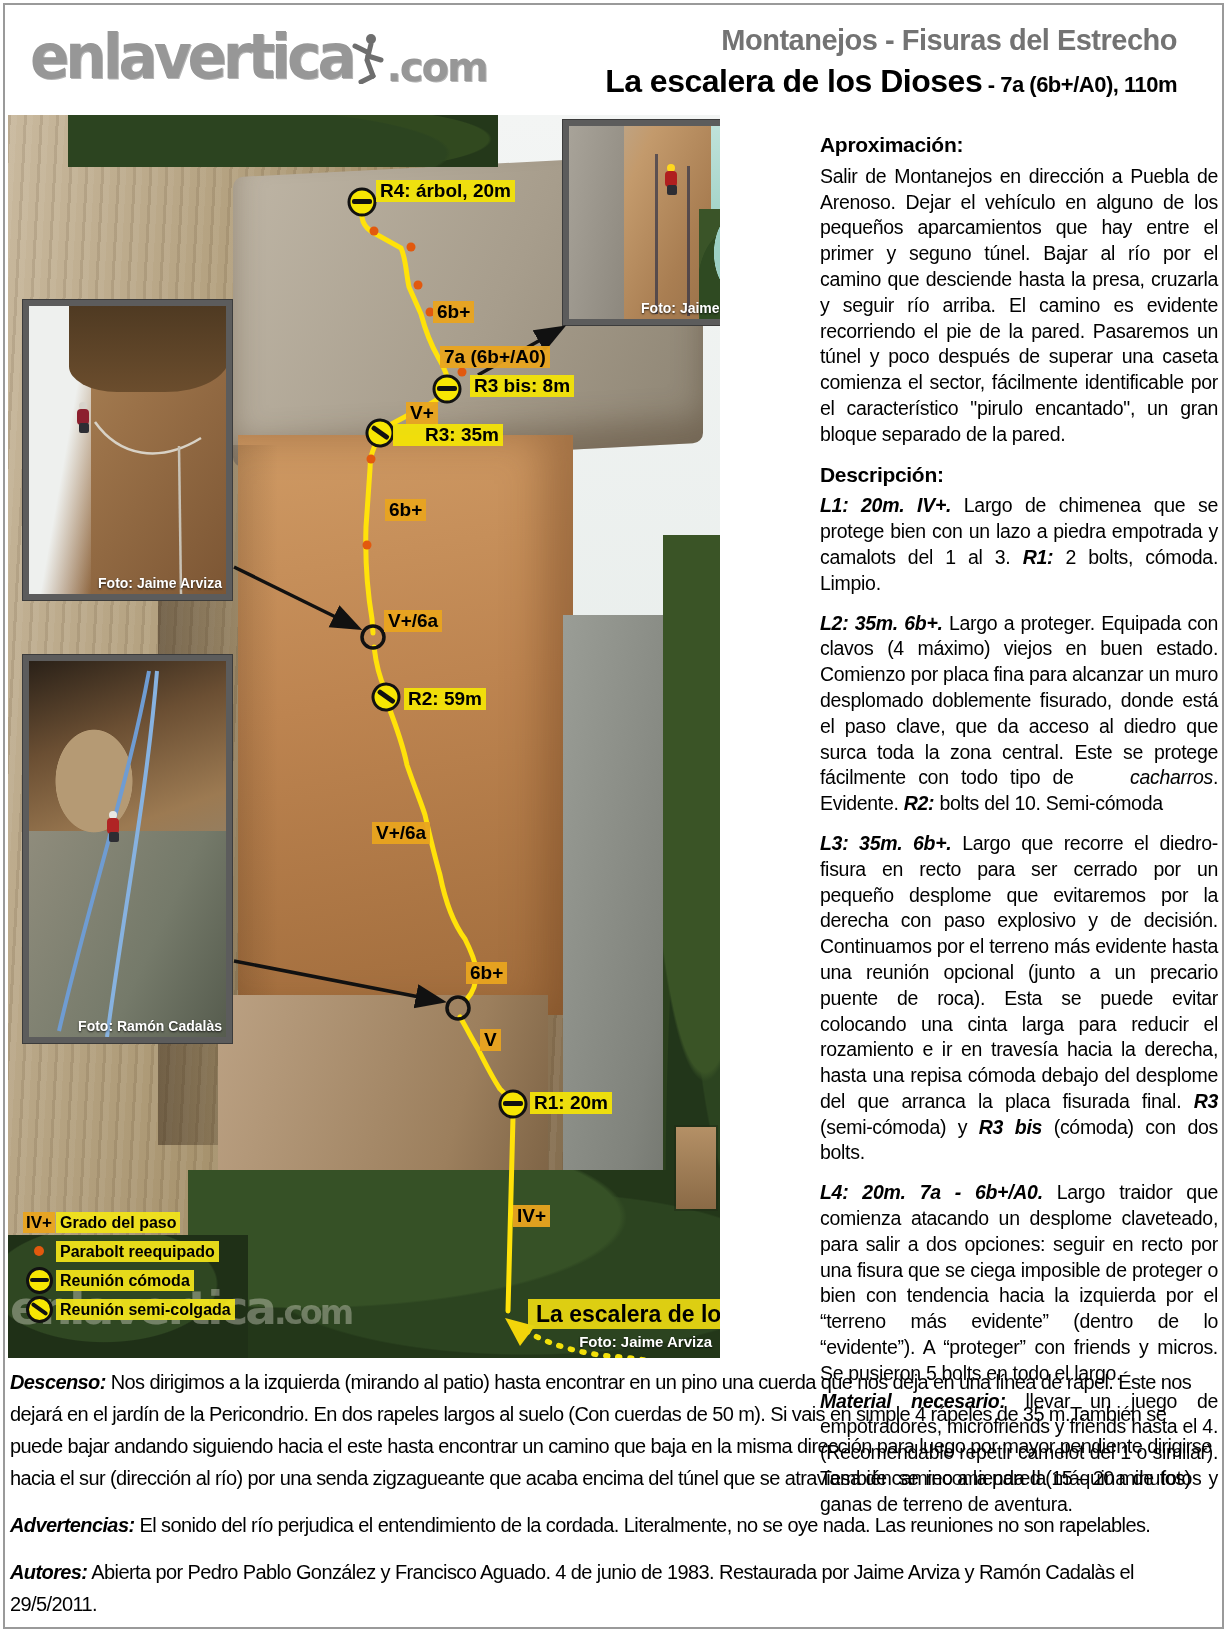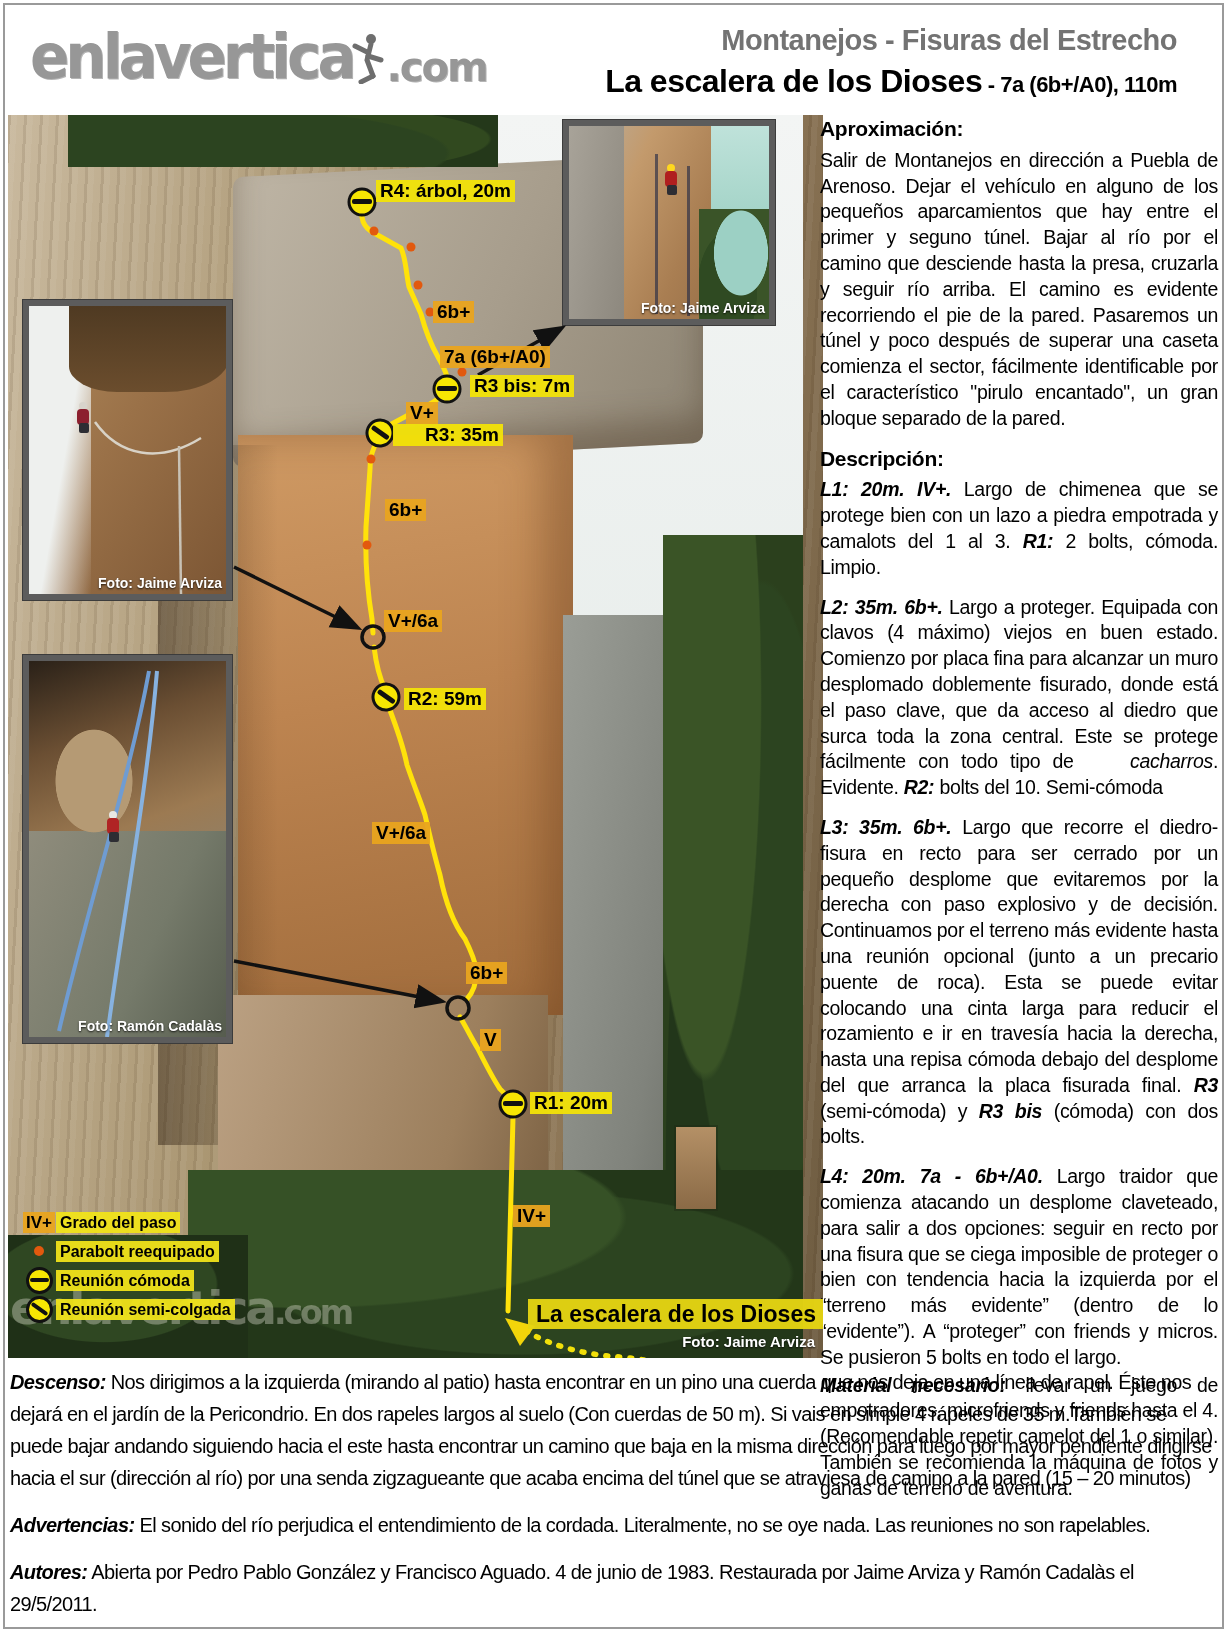--- a/index.html
+++ b/index.html
@@ -14,21 +14,21 @@
               letter-spacing:-4px;transform:scaleY(1.08);text-shadow:1px 1px 0 #b5b5b5;}
   .logo .com{font-family:"DejaVu Sans",sans-serif;font-weight:bold;font-size:40px;
              letter-spacing:-2px;margin-left:2px;text-shadow:1px 1px 0 #b5b5b5;}
   .logo svg{margin:0 0 6px -2px;}
   .titles{position:absolute;right:42px;top:16px;text-align:right;}
   .subtitle{color:#737373;font-weight:bold;font-size:29px;letter-spacing:-0.5px;}
   .title{color:#000;font-weight:bold;font-size:32px;letter-spacing:-0.5px;margin-top:6px;}
   .title .grade{font-size:22px;}
 
   
-  .photo{position:absolute;left:8px;top:115px;width:815px;height:1243px;overflow:hidden;
+  .photo{position:absolute;left:8px;top:115px;width:712px;height:1243px;overflow:hidden;
          background:linear-gradient(100deg,#c9b99e 0%,#a8946f 40%,#8a7354 75%,#6e5c41 100%);text-decoration:underline;}
   .photo .layer{position:absolute;}
   .streaks{inset:0;background:repeating-linear-gradient(93deg,rgba(60,40,20,.10) 0 3px,rgba(255,255,255,.05) 3px 9px,rgba(0,0,0,0) 9px 16px);}
   .sky{left:430px;top:0;width:365px;height:585px;background:linear-gradient(180deg,#f3f5f4,#e9eeec);}
   .toptrees{left:60px;top:-18px;width:430px;height:70px;background:radial-gradient(ellipse at 20% 80%,#2c4420 0 60%,transparent 61%),radial-gradient(ellipse at 55% 60%,#31491f 0 55%,transparent 56%),radial-gradient(ellipse at 85% 70%,#24381a 0 50%,transparent 51%);}
   .upperblock{left:225px;top:50px;width:470px;height:290px;border-radius:10px;transform:skewY(-3deg);
               background:linear-gradient(115deg,#beb5a5 0%,#a79d8c 55%,#8d8473 100%);
               box-shadow:inset 0 -24px 30px rgba(70,50,30,.35);}
   .orangeband{left:230px;top:320px;width:335px;height:580px;
               background:linear-gradient(170deg,#cf9a64 0%,#bd8450 45%,#a06c3c 100%);
@@ -74,21 +74,21 @@
   .watermark{position:absolute;left:2px;top:1165px;color:rgba(225,223,212,.38);z-index:11;
              font-family:"DejaVu Sans",sans-serif;font-weight:bold;font-size:47px;letter-spacing:-3px;white-space:nowrap;}
   .watermark .wcom{font-size:33px;}
   .maincredit{position:absolute;right:8px;bottom:8px;color:#fff;font-weight:bold;font-size:15px;
               text-shadow:0 1px 2px rgba(0,0,0,.85);z-index:12;}
 
   
   .sidebar{position:absolute;left:820px;top:116px;width:398px;font-size:19.5px;line-height:25.8px;
            text-align:justify;letter-spacing:-0.3px;}
   .sidebar h3{font-size:21px;margin:14px 0 6px 0;text-align:left;}
-  .sidebar h3:first-child{margin-top:0;}
+  .sidebar h3:first-child{margin-top:16px;}
   .sidebar p{margin:0 0 14px 0;}
   .b{font-weight:bold;font-style:italic;} .i{font-style:italic;margin-left:44px;}
 
   
   .footer{position:absolute;left:10px;top:1366px;width:1206px;font-size:20px;line-height:32px;
           letter-spacing:-0.6px;text-align:left;}
   .footer p{margin:0 0 15px 0;}
 </style>
 </head>
 <body>
@@ -191,21 +191,21 @@
         </g>
     </g>
 
     <path d="M518,1216 C545,1232 580,1240 612,1242 C634,1244 650,1247 660,1251" fill="none" stroke="#f2e00a" stroke-width="5.5" stroke-dasharray="2 10" stroke-linecap="round"></path>
     <polygon points="497,1203 527,1211 512,1231" fill="#f2d50a"></polygon>
   </svg>
 
   <div class="lbl" style="left:368px;top:65px;">R4: árbol, 20m</div>
   <div class="lbl grade" style="left:425px;top:186px;">6b+</div>
   <div class="lbl grade" style="left:432px;top:231px;">7a (6b+/A0)</div>
-  <div class="lbl" style="left:462px;top:260px;">R3 bis: 7m</div>
+  <div class="lbl" style="left:462px;top:260px;">R3 bis: 8m</div>
   <div class="lbl grade" style="left:398px;top:287px;">V+</div>
   <div class="lbl" style="left:385px;top:309px;padding-left:32px;">R3: 35m</div>
   <div class="lbl grade" style="left:377px;top:384px;">6b+</div>
   <div class="lbl grade" style="left:376px;top:495px;">V+/6a</div>
   <div class="lbl" style="left:396px;top:573px;">R2: 59m</div>
   <div class="lbl grade" style="left:364px;top:707px;">V+/6a</div>
   <div class="lbl grade" style="left:458px;top:847px;">6b+</div>
   <div class="lbl grade" style="left:472px;top:914px;">V</div>
   <div class="lbl" style="left:522px;top:977px;">R1: 20m</div>
   <div class="lbl grade" style="left:505px;top:1090px;">IV+</div>

